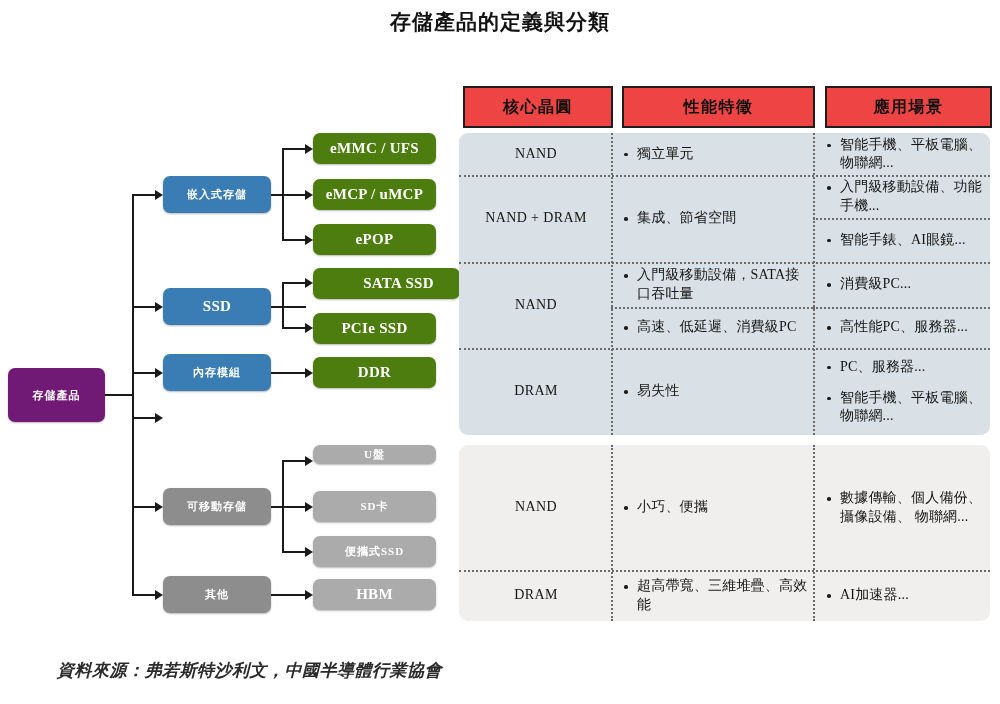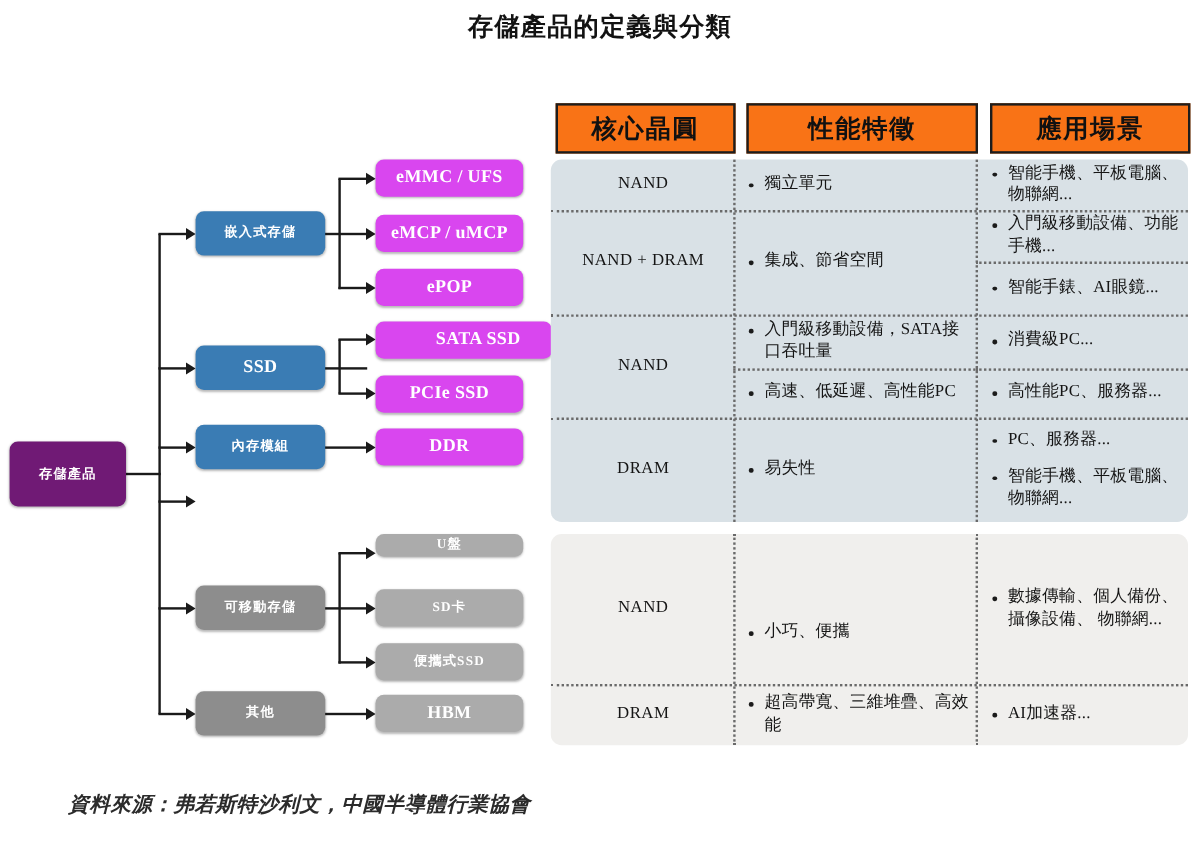--- a/index.html
+++ b/index.html
@@ -22,41 +22,41 @@
 
   
   .node{
     position:absolute;border-radius:7px;display:flex;align-items:center;
     justify-content:center;color:#ffffff;font-weight:bold;
     box-shadow:0 1px 2px rgba(0,0,0,.28);
     text-align:center;line-height:1.1;
   }
   .node.root{background:#701a75;}
   .node.lvl2-blue{background:#3a7cb4;}
-  .node.lvl3-blue{background:#d946ef;}
+  .node.lvl3-blue{background:#4d7c0f;}
   .node.lvl2-gray{background:#8d8d8d;}
   .node.lvl3-gray{background:#ababab;}
   .node.cjk{font-size:11px;letter-spacing:1px;}
   .node.lat{font-size:15px;letter-spacing:.3px;}
 
   
   .ln{position:absolute;background:#1a1a1a;}
   .lnh{height:2px;}
   .lnv{width:2px;}
   .arrow{
     position:absolute;width:0;height:0;
     border-top:5px solid transparent;border-bottom:5px solid transparent;
     border-left:8px solid #1a1a1a;
   }
 
   
   .hdr{
-    position:absolute;border:2px solid #1d1d1d;background:#f97316;
+    position:absolute;border:2px solid #1d1d1d;background:#ef4444;
     display:flex;align-items:center;justify-content:center;
-    font-size:21px;font-weight:bold;letter-spacing:1.5px;color:#111;
+    font-size:16px;font-weight:bold;letter-spacing:1.5px;color:#111;
   }
   .block{position:absolute;border-radius:9px;}
   .block.b1{background:#d9e1e6;}
   .block.b2{background:#f0efed;}
 
   .rowline{position:absolute;height:0;border-top:2px dotted #6a6a6a;}
   .collineA{position:absolute;width:0;border-left:2px dotted #6a6a6a;}
 
   .cell{position:absolute;display:flex;align-items:center;box-sizing:border-box;}
   .cell.center{justify-content:center;}
@@ -189,21 +189,21 @@
     <span class="cell-txt bullet">智能手錶、AI眼鏡...</span>
   </div>
 
   <div class="cell center" style="left:463px;top:262px;width:146px;height:86px;">
     <span class="cell-txt lat">NAND</span>
   </div>
   <div class="cell" style="left:622px;top:262px;width:188px;height:45px;">
     <span class="cell-txt bullet">入門級移動設備，SATA接口吞吐量</span>
   </div>
   <div class="cell" style="left:622px;top:307px;width:188px;height:41px;">
-    <span class="cell-txt bullet">高速、低延遲、高性能PC</span>
+    <span class="cell-txt bullet">高速、低延遲、消費級PC</span>
   </div>
   <div class="cell" style="left:825px;top:262px;width:163px;height:45px;">
     <span class="cell-txt bullet">消費級PC...</span>
   </div>
   <div class="cell" style="left:825px;top:307px;width:163px;height:41px;">
     <span class="cell-txt bullet">高性能PC、服務器...</span>
   </div>
 
   <div class="cell center" style="left:463px;top:348px;width:146px;height:87px;">
     <span class="cell-txt lat">DRAM</span>
@@ -220,21 +220,21 @@
 
   <div class="block b2" style="left:459px;top:445px;width:531px;height:176px;"></div>
 
   <div class="rowline" style="left:459px;top:570px;width:531px;"></div>
   <div class="collineA" style="left:611px;top:445px;height:176px;"></div>
   <div class="collineA" style="left:813px;top:445px;height:176px;"></div>
 
   <div class="cell center" style="left:463px;top:445px;width:146px;height:125px;">
     <span class="cell-txt lat">NAND</span>
   </div>
-  <div class="cell" style="left:622px;top:445px;width:188px;height:125px;margin-top:20px;">
+  <div class="cell" style="left:622px;top:445px;width:188px;height:125px;">
     <span class="cell-txt bullet">小巧、便攜</span>
   </div>
   <div class="cell" style="left:825px;top:445px;width:163px;height:125px;">
     <span class="cell-txt bullet">數據傳輸、個人備份、攝像設備、 物聯網...</span>
   </div>
 
   <div class="cell center" style="left:463px;top:570px;width:146px;height:51px;">
     <span class="cell-txt lat">DRAM</span>
   </div>
   <div class="cell" style="left:622px;top:570px;width:188px;height:51px;">

